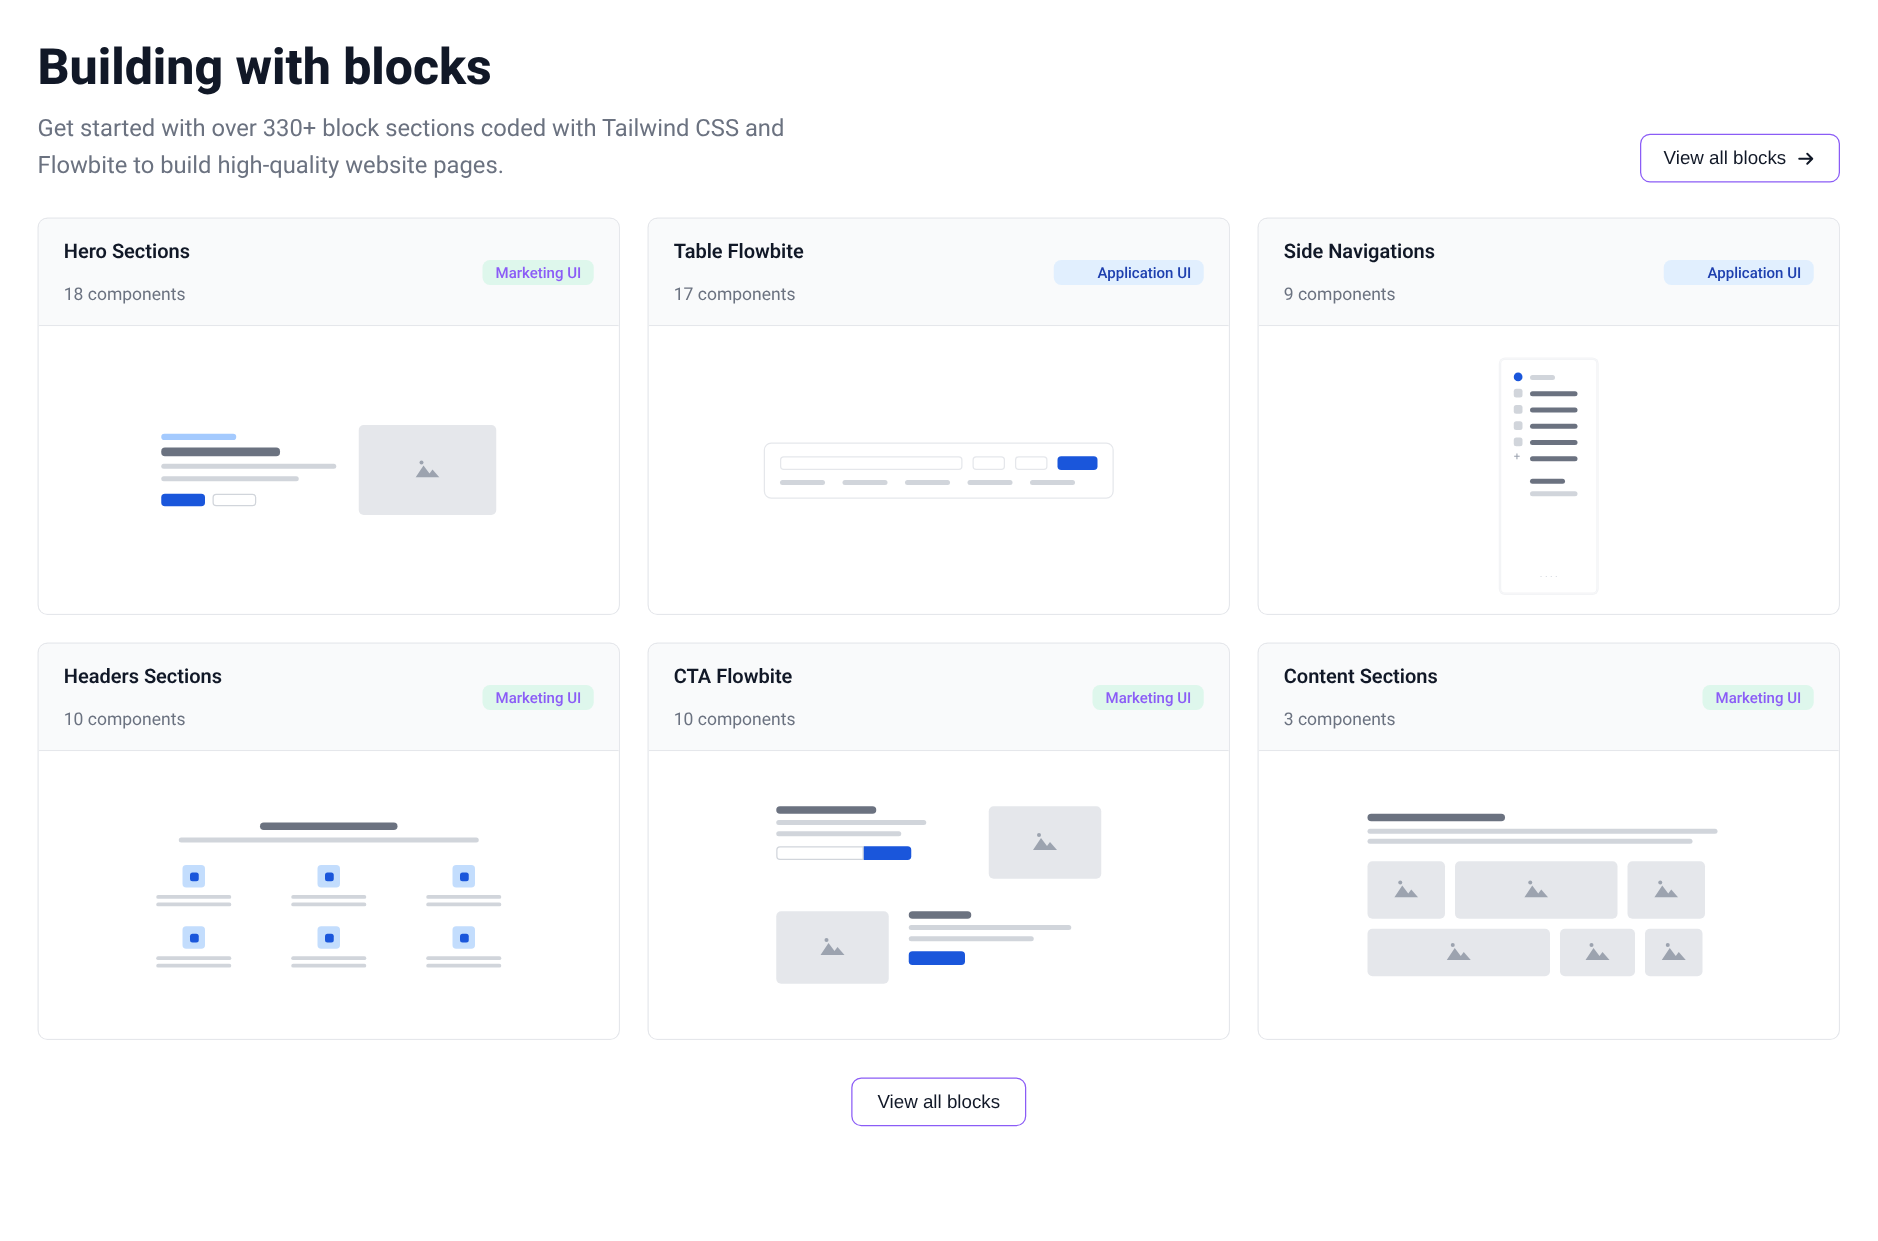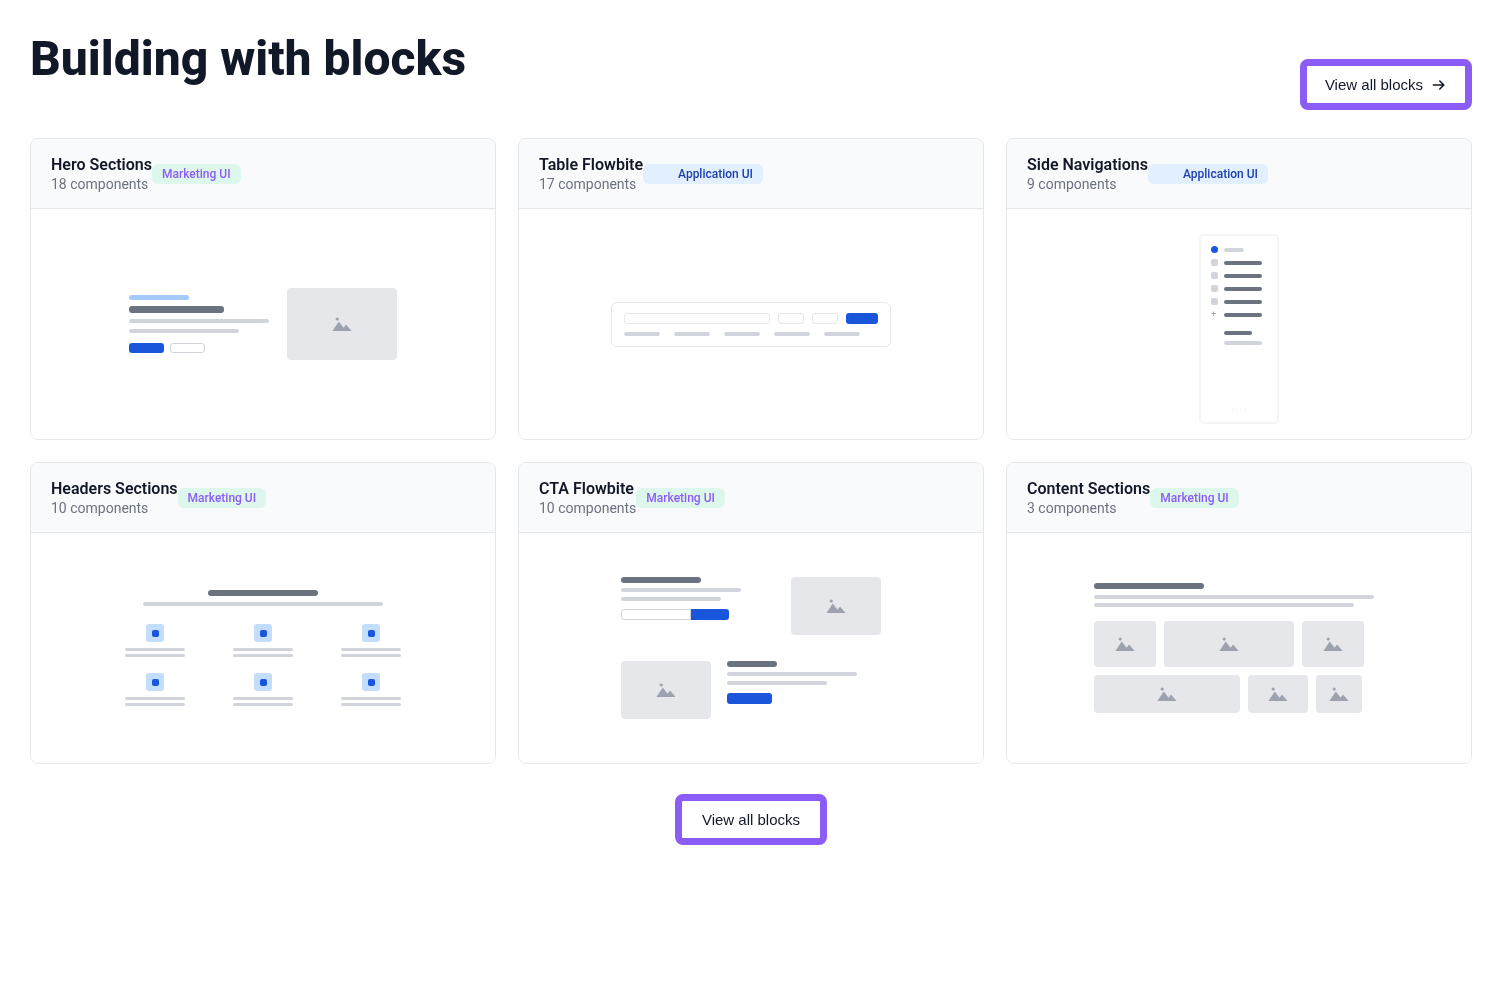--- a/index.html
+++ b/index.html
@@ -10,32 +10,32 @@
     padding: 30px;
   }
   .header-row {
     display: flex;
     justify-content: space-between;
     align-items: flex-end;
     margin-bottom: 28px;
   }
   .header-text { max-width: 650px; }
   h1 {
-    font-size: 48px;
+    font-size: 40px;
     font-weight: 800;
     color: #111827;
-    margin-bottom: 23px;
+    margin-bottom: 12px;
   }
   .subtitle {
     font-size: 19px;
     color: #6b7280;
     line-height: 1.5;
   }
   .view-all-btn {
-    border: 7px solid #8b5cf6;
+    border: 1px solid #8b5cf6;
     background: #fff;
     border-radius: 8px;
     padding: 10px 18px;
     font-size: 15px;
     font-weight: 500;
     color: #111827;
     display: inline-flex;
     align-items: center;
     gap: 8px;
     cursor: pointer;
@@ -50,32 +50,32 @@
     border: 1px solid #e5e7eb;
     border-radius: 8px;
     overflow: hidden;
     background: #fff;
   }
   .card-head {
     background: #f9fafb;
     border-bottom: 1px solid #e5e7eb;
     padding: 16px 20px;
     display: flex;
-    justify-content: flex-start;
+    justify-content: space-between;
     align-items: center;
   }
   .card-title {
     font-size: 16px;
     font-weight: 600;
     color: #111827;
   }
   .card-sub {
     font-size: 14px;
     color: #6b7280;
-    margin-top: 2px;
+    margin-top: 18px;
   }
   .badge {
     font-size: 12px;
     font-weight: 500;
     padding: 3px 10px;
     border-radius: 6px;
   }
   .badge-green { background: #def7ec; color: #8b5cf6; }
   .badge-blue  { background: #e1effe; color: #1e40af; padding-left: 35px; }
   .preview {
@@ -102,20 +102,21 @@
   .footer .view-all-btn { padding: 10px 20px; }
   .feat-icon { width:18px; height:18px; background:#c3ddfd; border-radius:3px; margin:0 auto 6px; display:flex;align-items:center;justify-content:center;}
   .feat-icon::after{content:"";width:7px;height:7px;background:#1a56db;border-radius:2px;}
 </style>
 </head>
 <body>
 
 <div class="header-row">
   <div class="header-text">
     <h1>Building with blocks</h1>
+    <p class="subtitle">Get started with over 330+ block sections coded with Tailwind CSS and Flowbite to build high-quality website pages.</p>
   </div>
   <button class="view-all-btn">
     <span>View all blocks</span>
     <svg viewBox="0 0 20 20" fill="currentColor">
         <path d="M3 10h12M11 5l5 5-5 5" stroke="currentColor" stroke-width="2" fill="none" stroke-linecap="round" stroke-linejoin="round"></path>
       </svg>
   </button>
 </div>
 
 <div class="grid">

